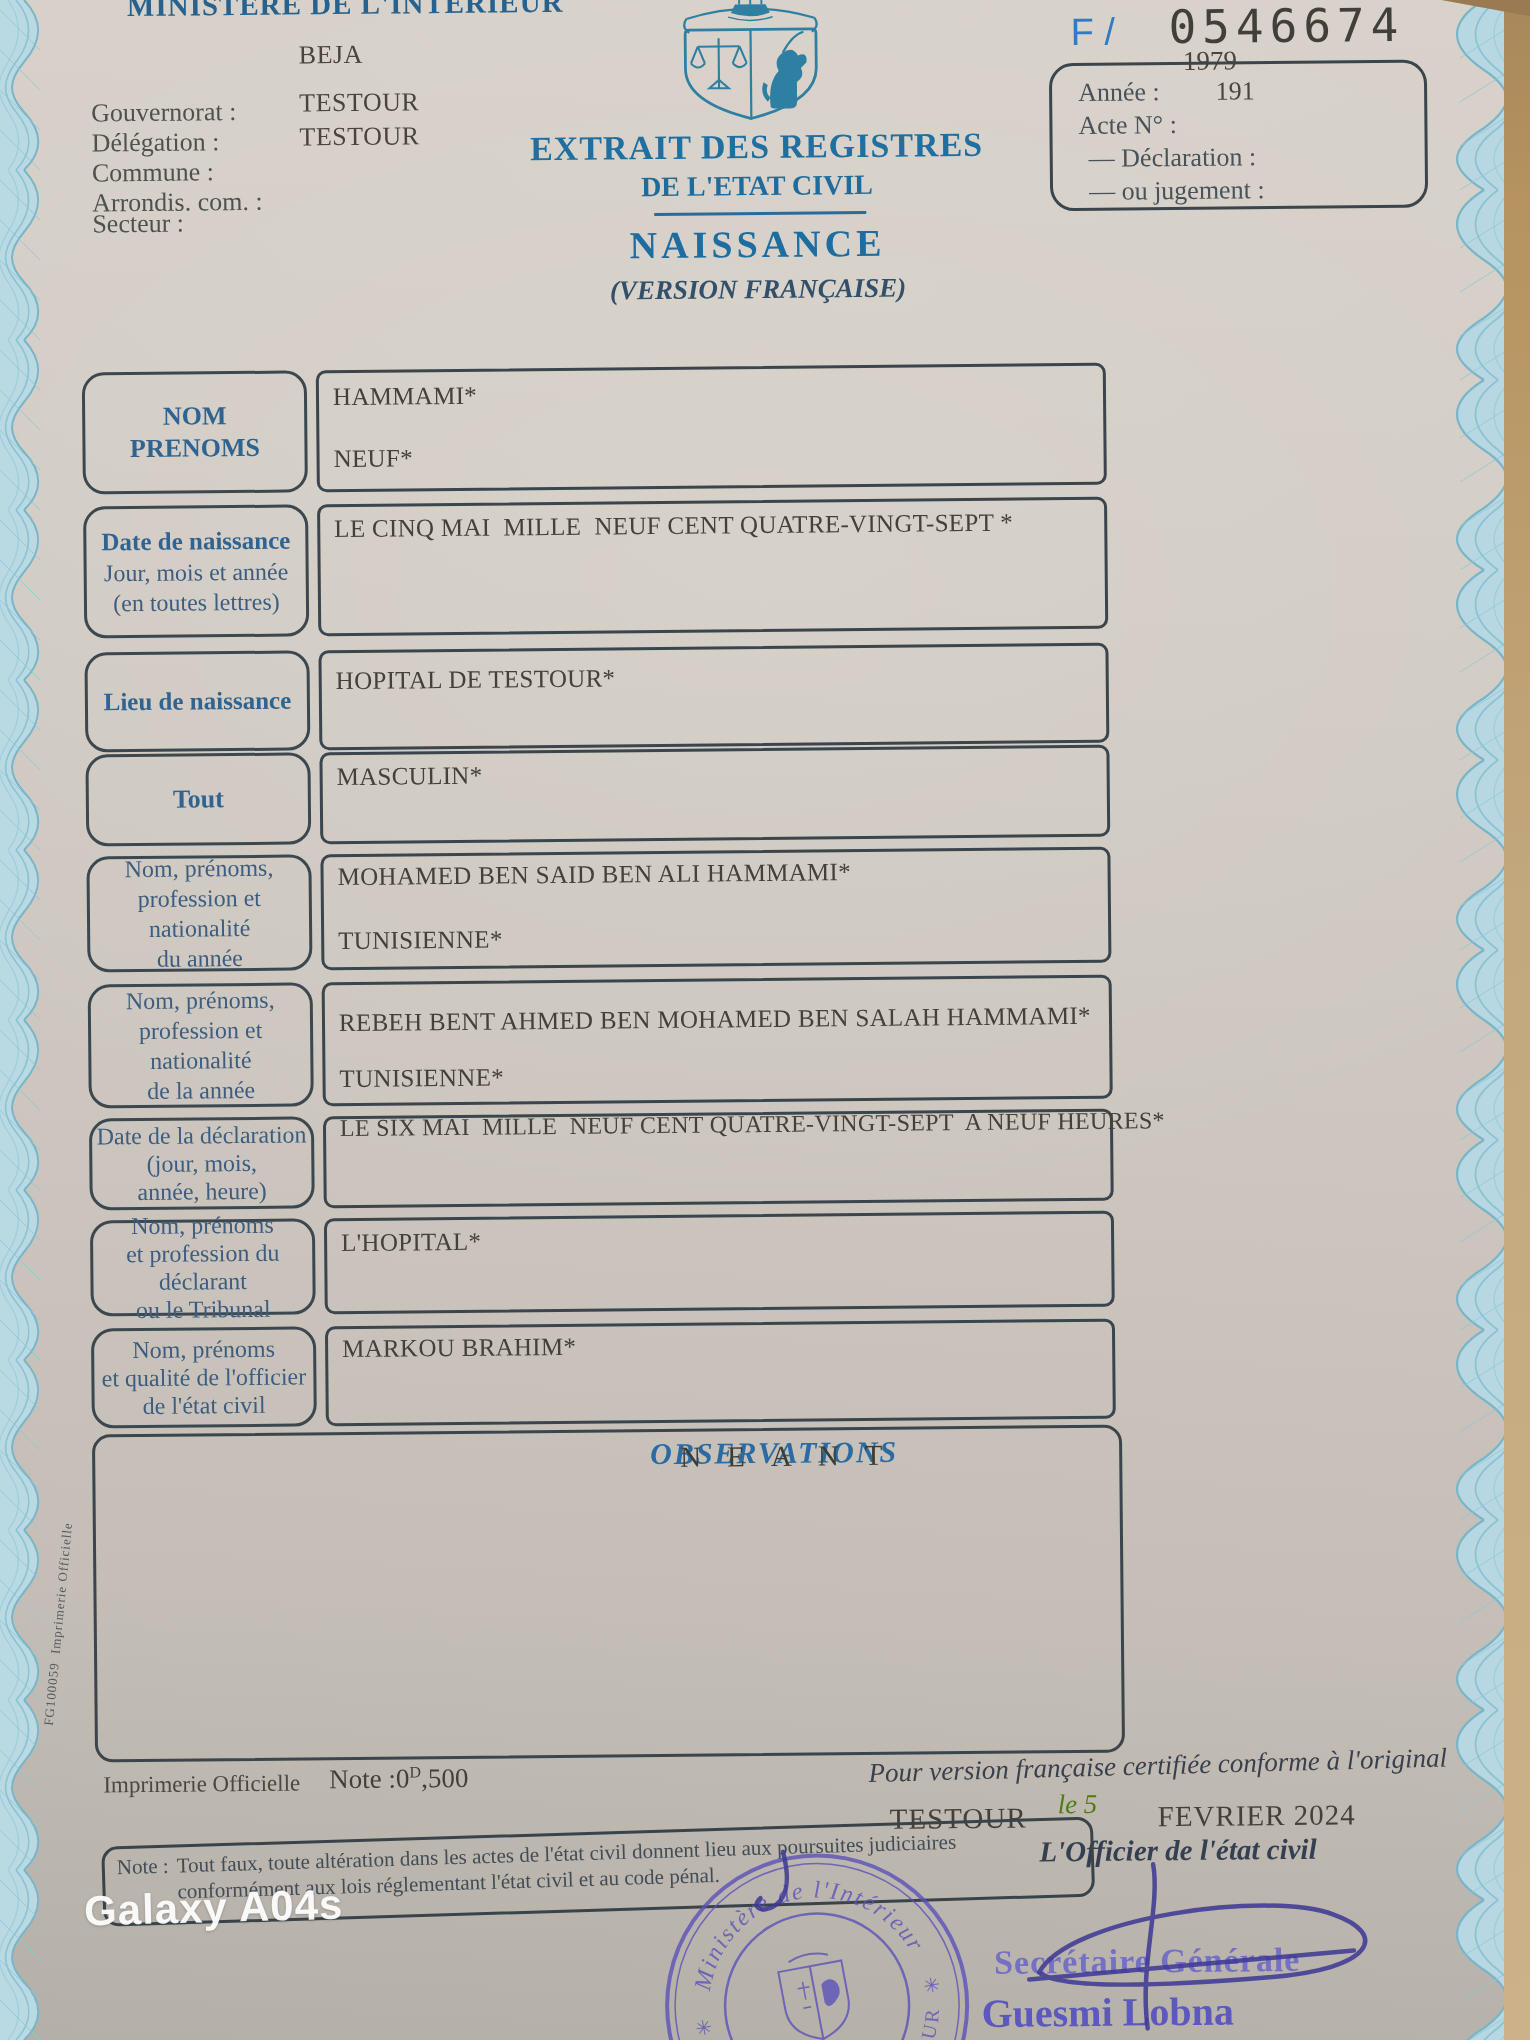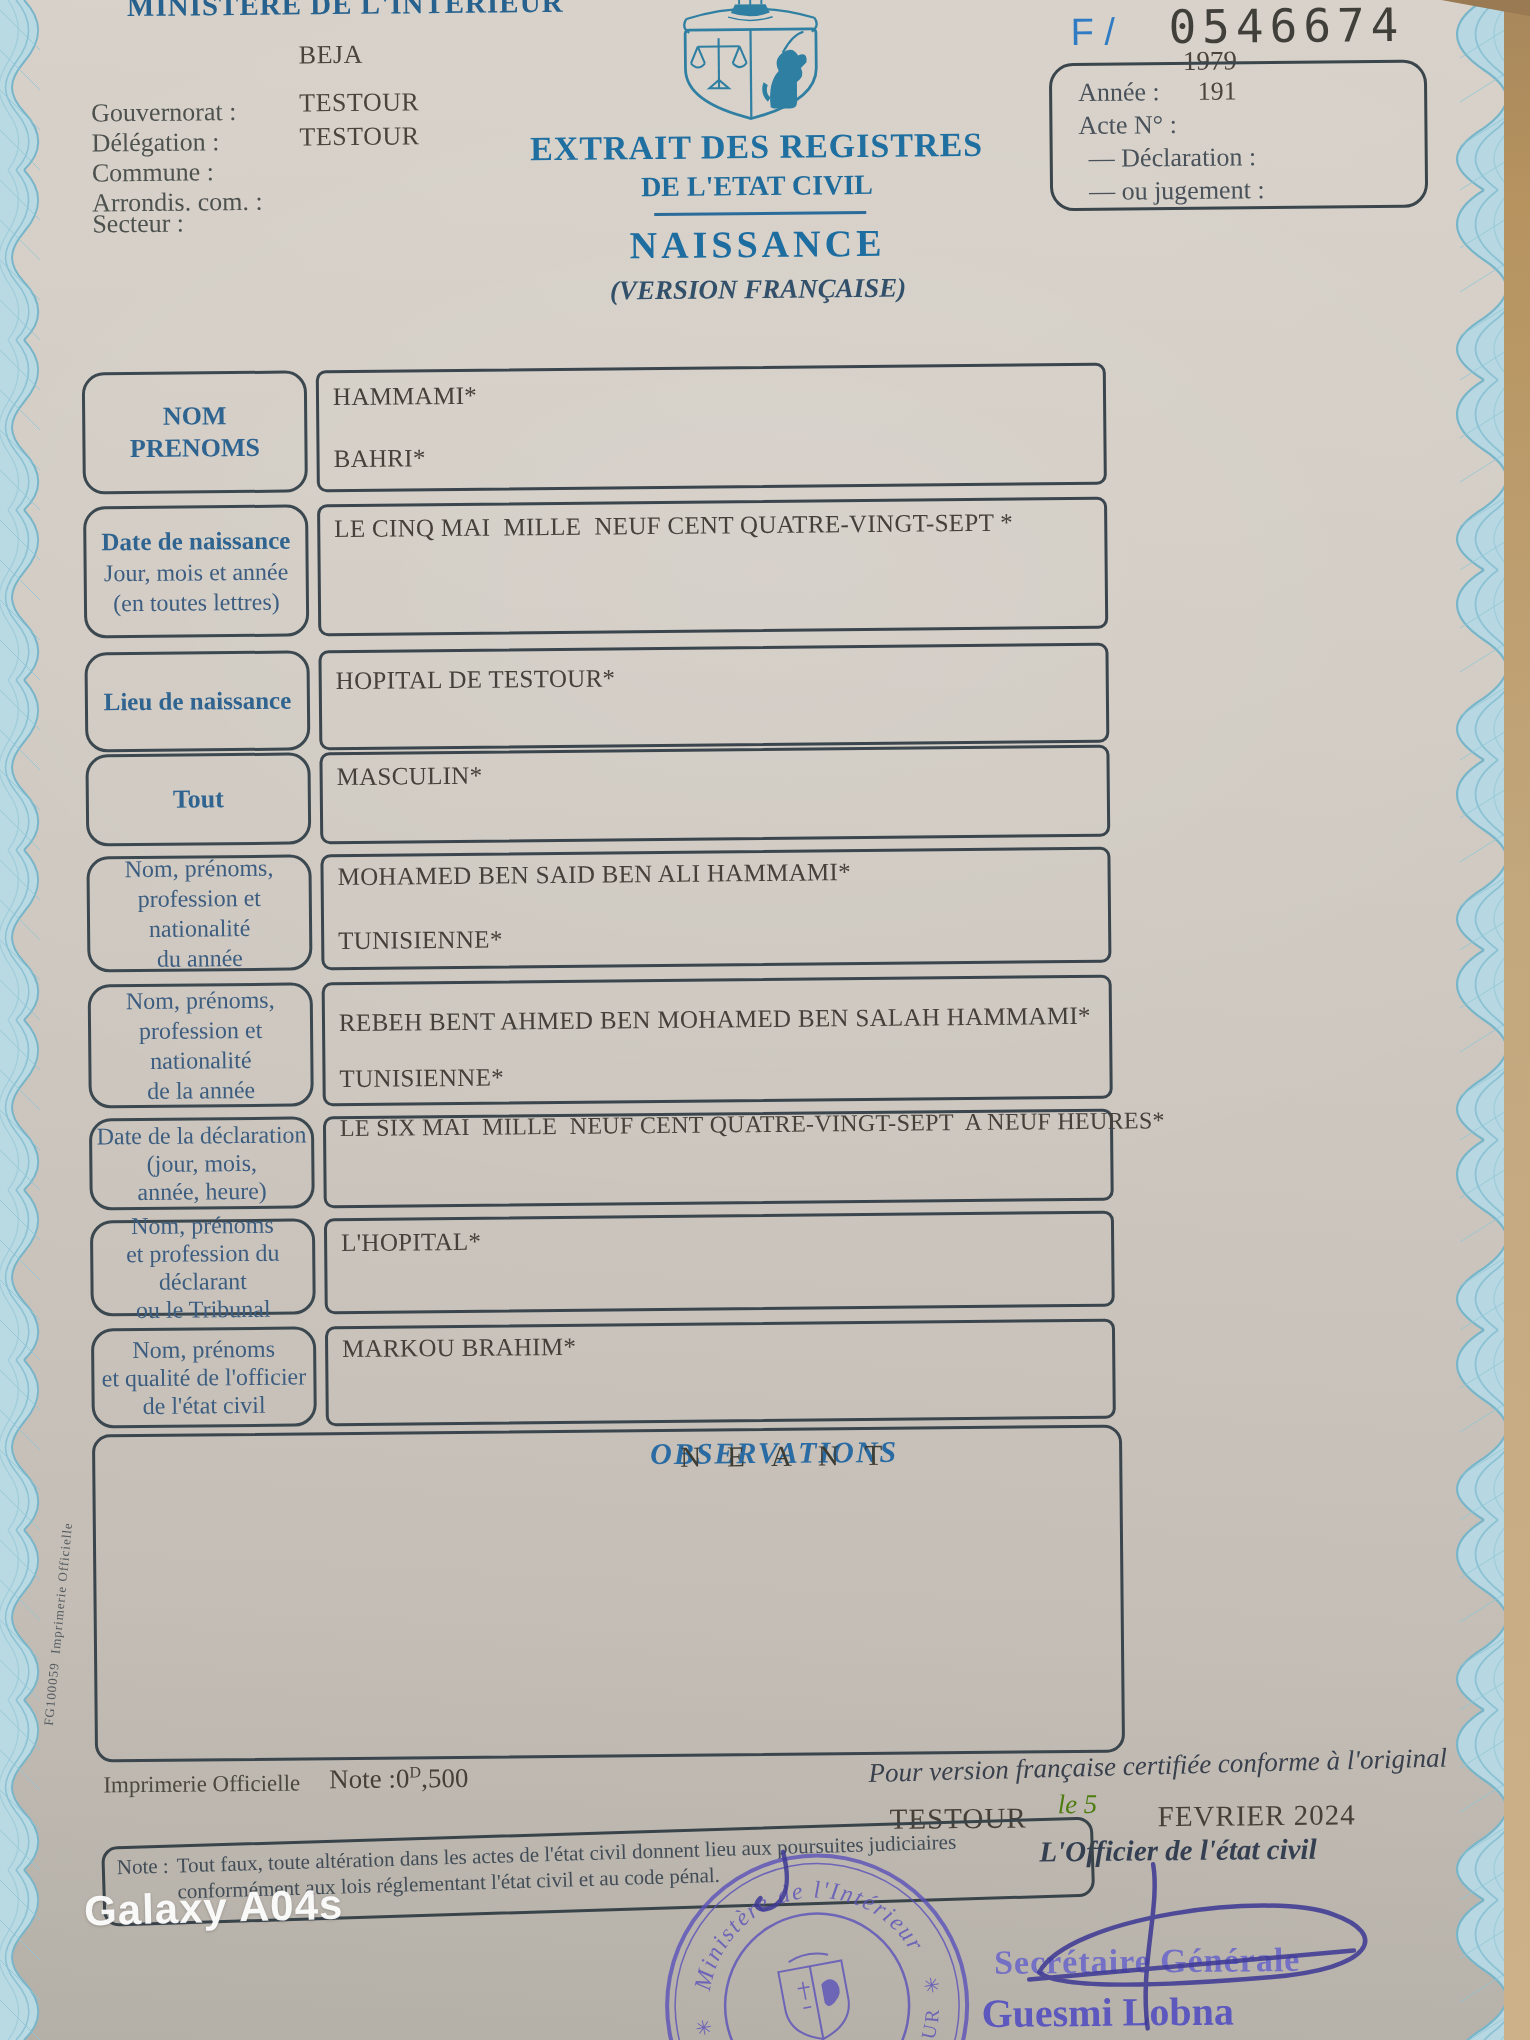--- a/index.html
+++ b/index.html
@@ -25,21 +25,21 @@
   .title4{left:420px;top:274px;width:690px;text-align:center;font-weight:bold;font-style:italic;
     font-size:27px;color:#33506b;}
   .serialF{left:1080px;top:14px;font-family:"Liberation Sans",sans-serif;
     font-size:38px;color:#2f7bc4;}
   .serialN{left:1178px;top:4px;font-family:"DejaVu Sans Mono",monospace;
     font-size:46px;color:#403f3a;letter-spacing:6px;}
   .actebox{left:1058px;top:66px;width:378px;height:148px;border:3px solid #3a454c;
     border-radius:24px;padding:10px 0 0 26px;box-sizing:border-box;
     font-size:26px;color:#49525a;line-height:33px;}
   .y1987{left:1192px;top:50px;font-size:27px;color:#4a443c;background:transparent;}
-  .v191{margin-left:38px;color:#4a443c;}
+  .v191{margin-left:56px;color:#4a443c;}
   
   .trow{position:absolute;left:0;top:0;width:100%;}
   .lbox{position:absolute;left:88px;width:225px;border:3px solid #3c4850;border-radius:22px;
     box-sizing:border-box;display:flex;flex-direction:column;justify-content:center;
     align-items:center;text-align:center;height:100%;}
   .vbox{position:absolute;left:322px;width:790px;border:3px solid #3a454d;border-radius:10px;
     box-sizing:border-box;height:100%;}
   .lb{font-size:26px;font-weight:bold;color:#2f6490;line-height:32px;}
   .ls{font-size:24px;color:#3c5d80;line-height:30px;}
   .val{position:absolute;left:14px;font-size:25px;color:#46403a;white-space:pre;letter-spacing:.3px;}
@@ -168,21 +168,21 @@
     <div style="padding-left:10px">— ou jugement :</div>
   </div>
 
   <div class="trow" style="top:366px;height:122px">
     <div class="lbox">
       <div class="lb">NOM</div>
       <div class="lb">PRENOMS</div>
     </div>
     <div class="vbox">
       <div class="val" style="top:10px">HAMMAMI*</div>
-      <div class="val" style="top:72px">BAHRI*</div>
+      <div class="val" style="top:72px">NEUF*</div>
     </div>
   </div>
 
   <div class="trow" style="top:500px;height:132px">
     <div class="lbox">
       <div class="lb" style="font-size:25px">Date de naissance</div>
       <div class="ls">Jour, mois et année</div>
       <div class="ls">(en toutes lettres)</div>
     </div>
     <div class="vbox">

